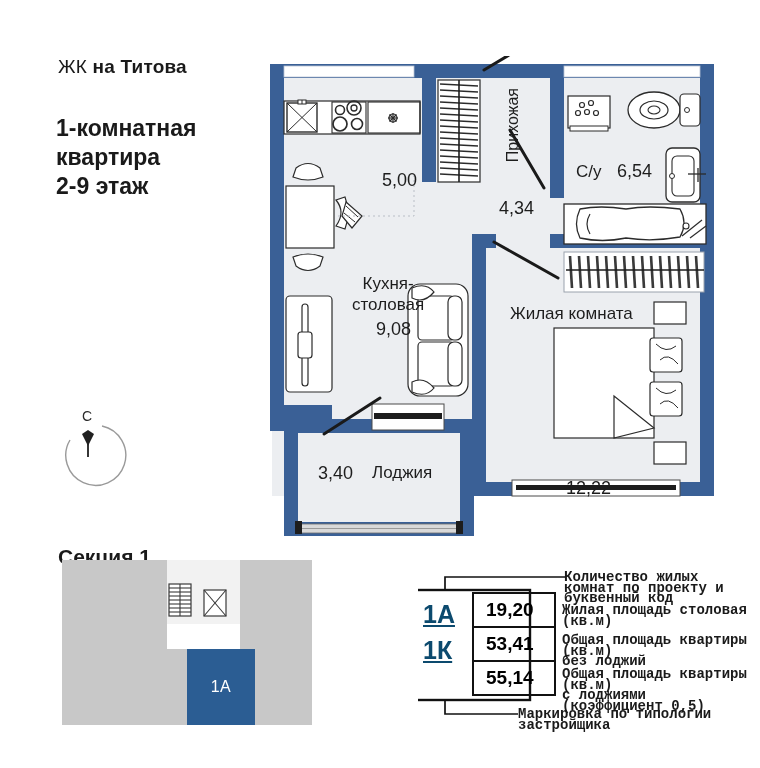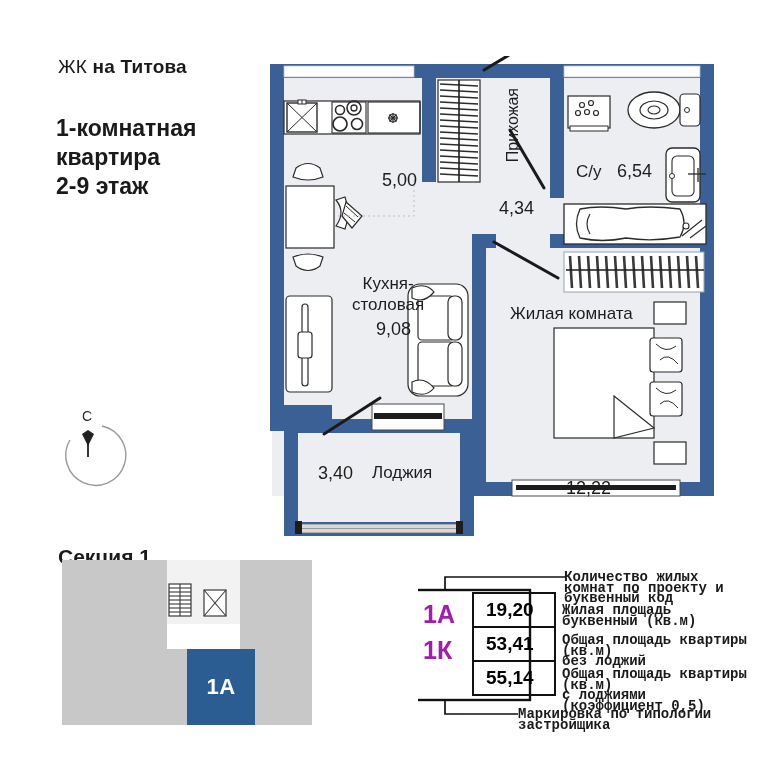--- a/index.html
+++ b/index.html
@@ -39,36 +39,36 @@
   }
 
   
   .keyplan{position:absolute;left:62px;top:560px;width:290px;height:168px;}
   .kp-block{position:absolute;background:#c8c8c8;}
   .kp-core{position:absolute;background:#f2f2f2;}
   .kp-sel{
     position:absolute;background:#2b5d93;
     display:flex;align-items:center;justify-content:center;
   }
-  .kp-sel span{color:#ffffff;font-size:22px;font-weight:700;letter-spacing:.5px;}
+  .kp-sel span{color:#ffffff;font-size:16px;font-weight:400;letter-spacing:.5px;}
 
   
   .plan{position:absolute;left:262px;top:56px;width:460px;height:480px;}
   .plan svg{display:block;}
 
   
   .legend{position:absolute;left:418px;top:563px;width:330px;height:165px;}
   .legend svg{display:block;}
   .lg-text{
     position:absolute;font-size:14px;font-weight:700;color:#1a1a1a;
     line-height:10.5px;white-space:pre-line;font-family:Liberation Mono, monospace;
   }
   .lg-code{
-    position:absolute;font-size:25px;font-weight:700;color:#a21caf;
-    font-family:"Liberation Sans",sans-serif;letter-spacing:0px;
+    position:absolute;font-size:25px;font-weight:700;color:#0c4a6e;
+    font-family:"Liberation Sans",sans-serif;letter-spacing:0px;text-decoration:underline;
   }
   .lg-num{
     position:absolute;font-size:19px;font-weight:700;color:#000;
     font-family:"Liberation Sans",sans-serif;
   }
   
   .rm{position:absolute;font-family:"Liberation Sans",sans-serif;color:#1d1d1d;white-space:nowrap;}
 </style>
 </head>
 <body>
@@ -380,21 +380,21 @@
     </svg>
 
     <div class="lg-code" style="left:5px;top:37px;">1А</div>
     <div class="lg-code" style="left:5px;top:73px;">1К</div>
 
     <div class="lg-num" style="left:68px;top:36px;">19,20</div>
     <div class="lg-num" style="left:68px;top:70px;">53,41</div>
     <div class="lg-num" style="left:68px;top:104px;">55,14</div>
 
     <div class="lg-text" style="left:146px;top:9px;">Количество жилых комнат по проекту и буквенный код</div>
-    <div class="lg-text" style="left:144px;top:42px;">Жилая площадь буквенный (кв.м)</div>
+    <div class="lg-text" style="left:144px;top:42px;">Жилая площадь столовая (кв.м)</div>
     <div class="lg-text" style="left:144px;top:72px;">Общая площадь квартиры (кв.м)
 без лоджий</div>
     <div class="lg-text" style="left:144px;top:106px;">Общая площадь квартиры (кв.м)
 с лоджиями (коэффициент 0,5)</div>
     <div class="lg-text" style="left:100px;top:146px;">Маркировка  по  типологии  застройщика</div>
   </div>
 
 </div>
 
 </body></html>

